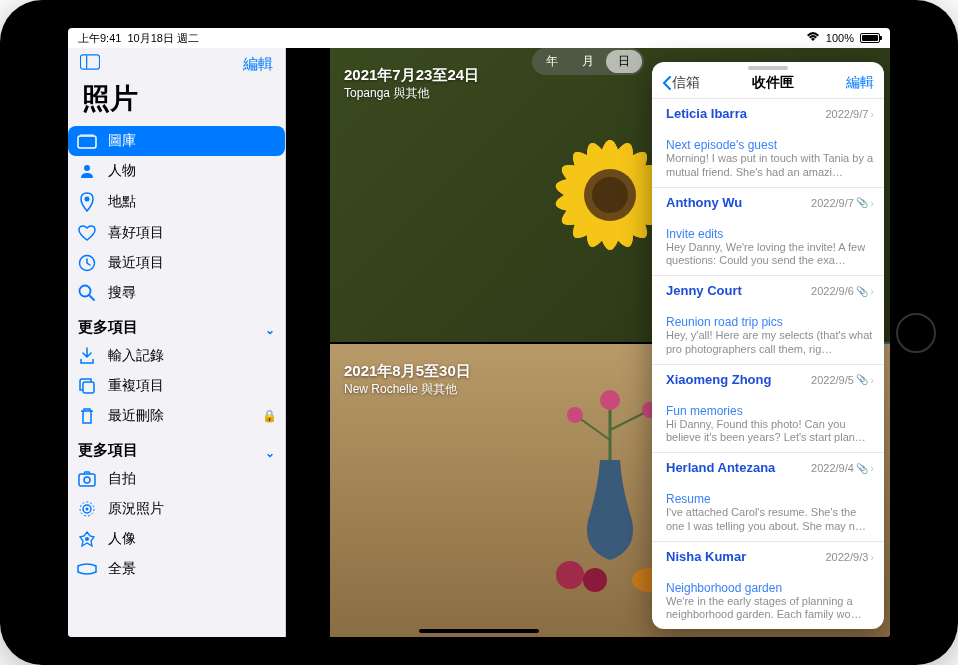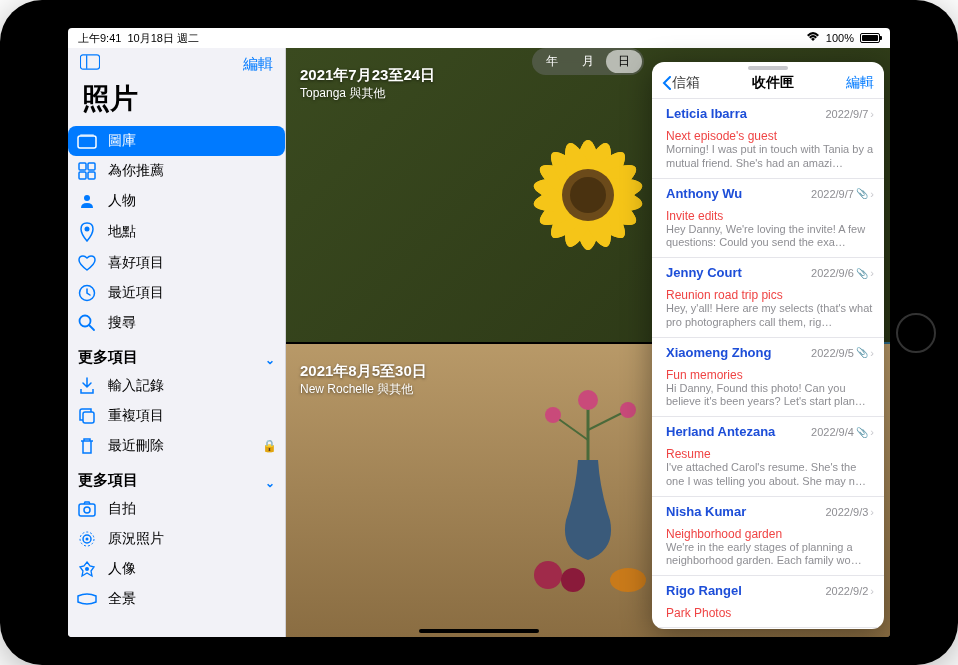--- a/index.html
+++ b/index.html
@@ -28,21 +28,21 @@
 .sidebar-item.active .s-icon { color: #fff; }
 .s-icon { width: 22px; display: flex; justify-content: center; color: #007aff; font-size: 16px; }
 .section-header { display: flex; justify-content: space-between; align-items: flex-end; padding: 10px 10px 4px; font-size: 15px; font-weight: 600; color:#000;}
 .section-header .chev { color: #007aff; font-size: 12px; }
 .lock-icon { margin-left: auto; color: #8e8e93; font-size:12px; }
 
 .content { flex: 1; background: #000; position: relative; overflow: hidden; }
 .view-switcher { position: absolute; top: 0; left: 50%; transform: translateX(-50%); background: rgba(120,120,128,0.4); backdrop-filter: blur(6px); border-radius: 14px; display: flex; padding: 2px; z-index: 5; }
 .view-seg { padding: 3px 12px; font-size: 12px; color: #fff; border-radius: 12px; cursor:pointer;}
 .view-seg.selected { background: rgba(255,255,255,0.6); color:#000; }
-.photo-grid { display:flex; flex-direction:column; height:100%; gap:2px; }
+.photo-grid { display:flex; flex-direction:column; height:100%; gap:2px;margin-left:44px; }
 .photo-group { flex: 1; position: relative; display:flex; gap:2px; }
 .photo-main { flex:1; position:relative; display:flex; align-items:center; justify-content:center; overflow:hidden; }
 .group-label { position: absolute; top: 18px; left: 14px; color: #fff; z-index: 3; text-shadow: 0 1px 3px rgba(0,0,0,0.5); }
 .group-title { font-size: 15px; font-weight: 700; }
 .group-sub { font-size: 12px; font-weight: 500; }
 .bg-flower { background: linear-gradient(135deg,#3a4a1f,#2a3515); }
 .bg-vase { background: linear-gradient(180deg,#b89968,#8a6d42); }
 .flower-svg { width:200px; height:200px; }
 .vase-svg { width:200px; height:220px; }
 .home-indicator { position:absolute; bottom:4px; left:50%; transform:translateX(-50%); width:120px; height:4px; background:#000; border-radius:3px; z-index:200;}
@@ -54,21 +54,21 @@
 .so-grabber { width:40px; height:4px; background:#c7c7cc; border-radius:2px; margin: 4px auto 2px; }
 .so-header { display: flex; align-items: center; justify-content: space-between; padding: 2px 10px 6px; border-bottom: 0.5px solid #e5e5ea; }
 .so-back { color: #404040; font-size: 14px; display:flex; align-items:center; }
 .so-title { font-size: 14px; font-weight: 600; }
 .so-edit { color: #007aff; font-size: 14px; }
 .so-list { flex:1; overflow-y:auto; }
 .mail-item { padding: 7px 10px 7px 14px; border-bottom: 0.5px solid #e5e5ea; cursor:pointer; }
 .mail-row1 { display: flex; justify-content: space-between; align-items:baseline; }
 .mail-sender { font-size: 13px; font-weight: 600; color:#1d4ed8; }
 .mail-date { font-size: 11px; color: #8e8e93; display:flex; align-items:center; gap:2px;}
-.mail-subject { font-size: 12px; color:#ef4444; margin-top:8px; }
+.mail-subject { font-size: 12px; color:#3b82f6; margin-top:17px; }
 .mail-preview { font-size: 11px; color: #8e8e93; line-height: 1.25; display: -webkit-box; -webkit-line-clamp: 2; -webkit-box-orient: vertical; overflow: hidden; }
 .attach { color:#8e8e93; font-size:10px; }
 .so-toolbar { display: flex; justify-content: space-between; align-items: center; padding: 6px 12px; border-top: 0.5px solid #e5e5ea; }
 .so-tool-btn { color: #007aff; font-size: 18px; }
 .so-status { font-size: 10px; color: #8e8e93; }
 </style>
 </head>
 <body>
 
 <div class="ipad-frame">
@@ -108,31 +108,20 @@
         <div class="sidebar-title">照片</div>
         <ul class="sidebar-list" id="sidebar-list">
             <li class="sidebar-item active">
               <span class="s-icon">
                 <svg width="20" height="16" viewBox="0 0 20 16">
                   <rect x="1" y="3" width="18" height="12" rx="2" fill="none" stroke="currentColor" stroke-width="1.5"></rect>
                   <rect x="3" y="1" width="14" height="2" rx="1" fill="currentColor" opacity="0.5"></rect>
                 </svg>
               </span>
               <span>圖庫</span>
-            </li>
-            <li class="sidebar-item">
-              <span class="s-icon">
-                <svg width="18" height="18" viewBox="0 0 18 18">
-                  <rect x="1" y="1" width="7" height="7" rx="1" fill="none" stroke="currentColor" stroke-width="1.5"></rect>
-                  <rect x="10" y="1" width="7" height="7" rx="1" fill="none" stroke="currentColor" stroke-width="1.5"></rect>
-                  <rect x="1" y="10" width="7" height="7" rx="1" fill="none" stroke="currentColor" stroke-width="1.5"></rect>
-                  <rect x="10" y="10" width="7" height="7" rx="1" fill="none" stroke="currentColor" stroke-width="1.5"></rect>
-                </svg>
-              </span>
-              <span>為你推薦</span>
             </li>
             <li class="sidebar-item">
               <span class="s-icon">
                 <svg width="18" height="18" viewBox="0 0 18 18">
                   <circle cx="9" cy="6" r="3" fill="currentColor"></circle>
                   <path d="M3 16 Q3 11 9 11 Q15 11 15 16" fill="currentColor"></path>
                 </svg>
               </span>
               <span>人物</span>
             </li>

